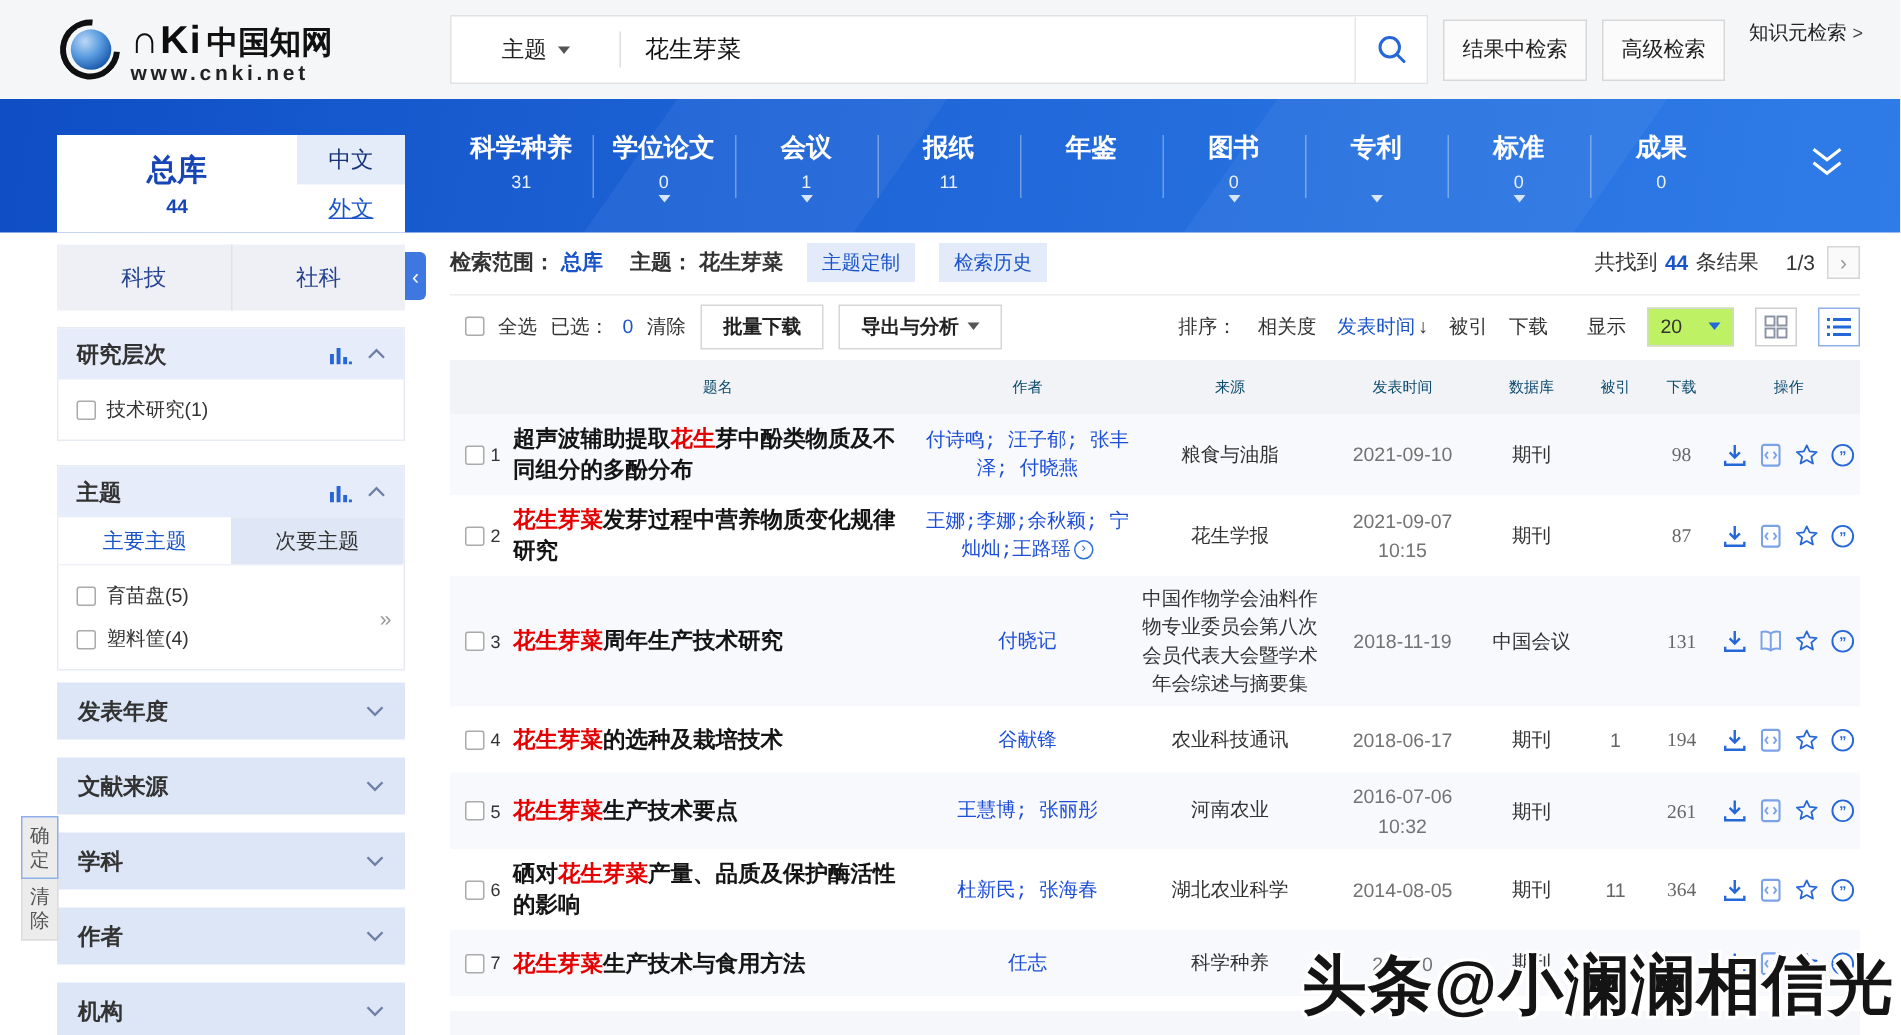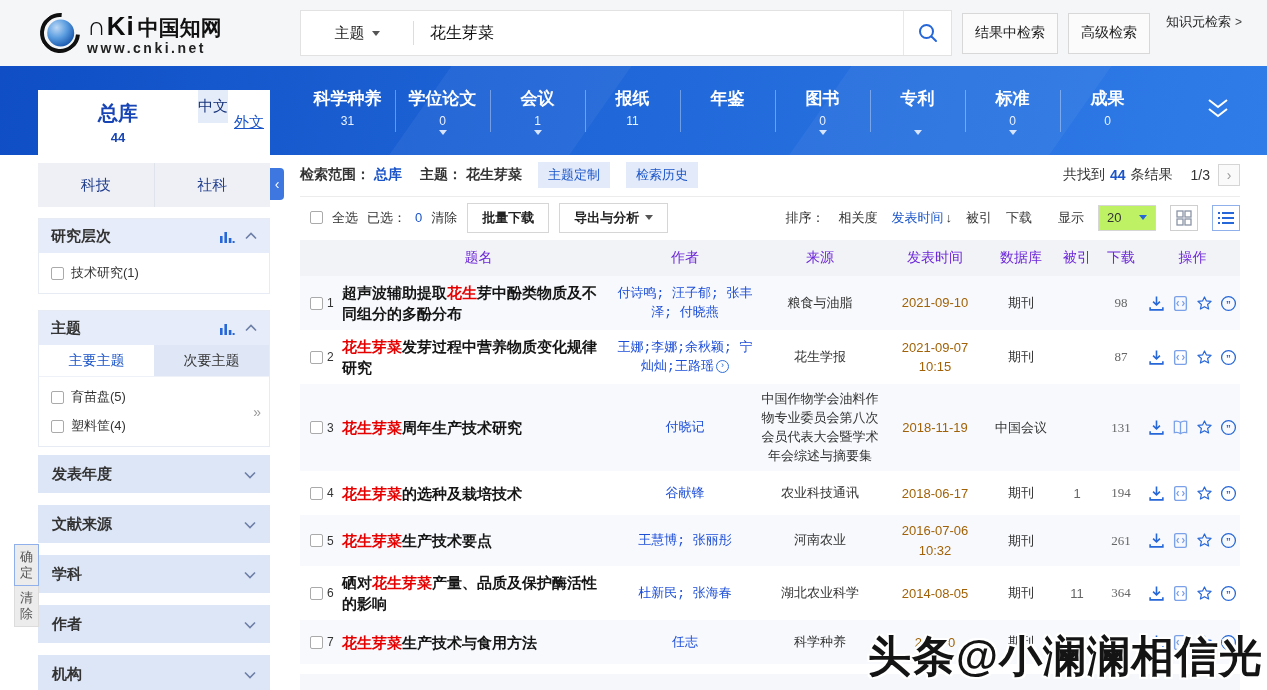--- a/index.html
+++ b/index.html
@@ -39,21 +39,21 @@
   .nt-cnt { font-size:12px; margin-top:4px; height:14px; color:#eaf1ff; }
   .nt-arr { width:0; height:0; margin:2px auto 0; border-left:4px solid transparent; border-right:4px solid transparent; border-top:5px solid #d7e5ff; }
   .nt-arr.hid { visibility:hidden; }
   .nav-more { position:absolute; right:34px; top:50%; transform:translateY(-50%); cursor:pointer; }
 
   
   .side-total { position:absolute; left:38px; top:90px; width:232px; height:65px; background:#fff; display:flex; z-index:3; }
   .st-left { flex:1; display:flex; flex-direction:column; align-items:center; justify-content:center; cursor:pointer; }
   .st-title { font-size:20px; font-weight:700; color:#1845b5; }
   .st-count { font-size:13px; font-weight:700; color:#1845b5; margin-top:3px; }
-  .st-right { width:72px; display:flex; flex-direction:row; }
+  .st-right { width:72px; display:flex; flex-direction:column; }
   .zh-chip { height:33px; background:#e4ebf9; color:#16337a; display:flex; align-items:center; justify-content:center; font-size:15px; cursor:pointer; }
   .en-link { flex:1; display:flex; align-items:center; justify-content:center; color:#1a54c8; font-size:15px; text-decoration:underline; cursor:pointer; }
   .side-cats { position:absolute; left:38px; top:163px; width:232px; height:44px; background:#eef0f5; display:flex; }
   .cat { flex:1; display:flex; align-items:center; justify-content:center; font-size:15px; color:#24418f; cursor:pointer; }
   .cat + .cat { border-left:1px solid #dfe3ea; }
   .side-collapse { position:absolute; left:270px; top:168px; width:14px; height:32px; background:#3e77e0; border-radius:0 4px 4px 0; color:#fff; display:flex; align-items:center; justify-content:center; cursor:pointer; z-index:3; }
   .side-collapse::after { content:"‹"; font-size:14px; line-height:1; }
 
   .side-sec { position:absolute; left:38px; width:232px; background:#fff; border:1px solid #e7ebf3; }
   .sec1 { top:218px; }
@@ -103,21 +103,21 @@
   .sort-lbl { color:#333; }
   .sort-opt { cursor:pointer; color:#333; }
   .sort-opt.active { color:#1a54c8; }
   .sort-opt.active::after { content:"↓"; color:#333; font-weight:700; margin-left:2px; }
   .disp-lbl { margin-left:12px; }
   .psize { width:58px; height:26px; border:1px solid #d6d6d6; display:flex; align-items:center; justify-content:space-between; padding:0 8px; cursor:pointer; background:#bef264; }
   .psize .caret { border-top-color:#2566d8; }
   .viewbox { width:28px; height:26px; border:1px solid #cfcfcf; background:#fff; display:flex; align-items:center; justify-content:center; cursor:pointer; }
   .viewbox.active { border-color:#8fb0ea; }
 
-  .table-head { margin-top:2px; height:36px; background:#f2f3f6; display:flex; align-items:center; font-size:14px; color:#6d28d9; }
+  .table-head { margin-top:2px; height:36px; background:#f2f3f6; display:flex; align-items:center; font-size:10px; color:#0c4a6e; }
   .c0 { width:42px; flex:none; }
   .c1 { flex:1; min-width:0; }
   .c2 { width:140px; flex:none; text-align:center; }
   .c3 { width:130px; flex:none; text-align:center; }
   .c4 { width:100px; flex:none; text-align:center; }
   .c5 { width:72px; flex:none; text-align:center; }
   .c6 { width:40px; flex:none; text-align:center; }
   .c7 { width:48px; flex:none; text-align:center; }
   .c8 { width:95px; flex:none; text-align:center; }
   .table-head .c1 { text-align:center; }
@@ -125,21 +125,21 @@
   .row { display:flex; align-items:center; padding:6px 0; min-height:44px; font-size:13px; }
   .row.odd { background:#f7f9fc; }
   .row .c0 { display:flex; align-items:center; gap:4px; padding-left:10px; }
   .num { color:#333; font-size:12px; }
   .title { font-size:15px; font-weight:700; color:#151515; line-height:1.4; padding-right:10px; cursor:pointer; }
   .title .red { color:#e60000; }
   .authors { color:#1d4ed8; line-height:1.5; cursor:pointer;font-family:Liberation Mono, monospace; }
   .expand { display:inline-block; width:13px; height:13px; border:1px solid #2f6fdc; border-radius:50%; color:#2f6fdc; font-size:9px; line-height:11px; text-align:center; margin-left:2px; vertical-align:middle; cursor:pointer; }
   .expand::after { content:"›"; }
   .source { color:#333; line-height:1.45; padding:0 4px; cursor:pointer; }
-  .date { color:#a16207; line-height:1.5; }
+  .date { color:#737373; line-height:1.5; }
   .db { color:#333; }
   .cited { color:#666; }
   .dlcount { color:#666;font-family:Liberation Serif, serif; }
   .ops { display:flex; align-items:center; justify-content:center; gap:7px; }
   .opicon { display:flex; cursor:pointer; }
   .row-peek { height:22px; background:#f5f7fa; margin-top:10px; }
 
   .watermark { position:absolute; right:4px; bottom:4px; z-index:50; font-size:43px; font-weight:700; color:#141414; letter-spacing:1px; white-space:nowrap;
     text-shadow:-2px -2px 0 #fff,2px -2px 0 #fff,-2px 2px 0 #fff,2px 2px 0 #fff,0 -2px 0 #fff,0 2px 0 #fff,-2px 0 0 #fff,2px 0 0 #fff; }
 </style>

